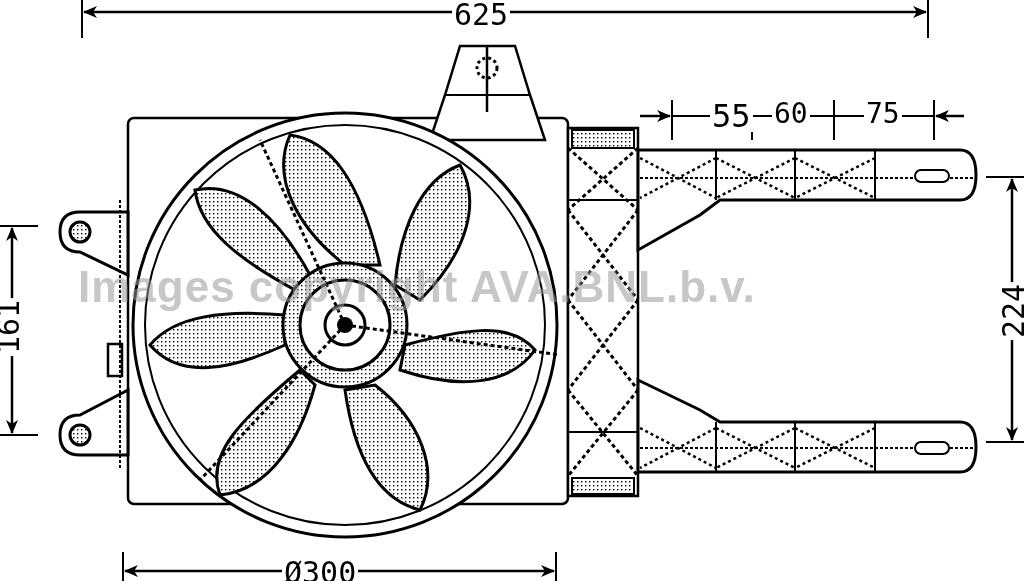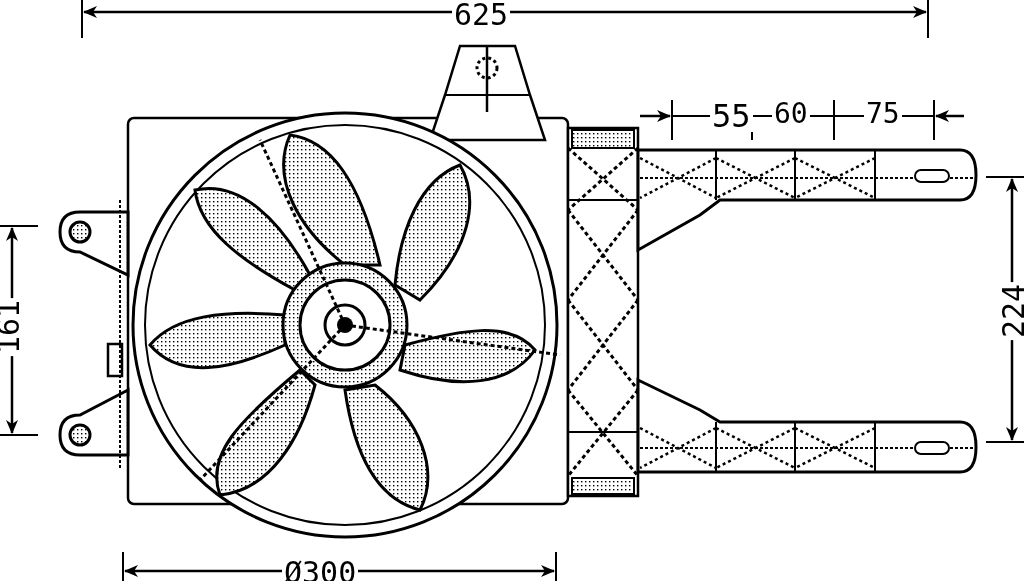--- a/index.html
+++ b/index.html
@@ -128,20 +128,21 @@
     <line x1="1012" y1="179" x2="1012" y2="440" stroke="#000" stroke-width="2.5" marker-start="url(#arr)" marker-end="url(#arr)"></line>
   </g>
 
   <g>
     <line x1="123" y1="552" x2="123" y2="581" stroke="#000" stroke-width="2"></line>
     <line x1="556" y1="552" x2="556" y2="581" stroke="#000" stroke-width="2"></line>
     <line x1="125" y1="571" x2="554" y2="571" stroke="#000" stroke-width="2.5" marker-start="url(#arr)" marker-end="url(#arr)"></line>
   </g>
 </svg>
 
+<div class="watermark">Images copyright AVA.BNL.b.v.</div>
 
 <div class="dim-text" style="left:452px;top:0px;">625</div>
 <div class="dim-text" style="left:710px;top:100px;font-size:32px;">55</div>
 <div class="dim-text" style="left:772px;top:100px;font-size:28px;text-align:center;">60</div>
 <div class="dim-text" style="left:864px;top:100px;font-size:28px;">75</div>
 <div class="dim-text" style="left:-20px;top:312px;transform:rotate(-90deg);">161</div>
 <div class="dim-text" style="left:985px;top:296px;transform:rotate(-90deg);">224</div>
 <div class="dim-text" style="left:282px;top:558px;">Ø300</div>
 </div>
 

